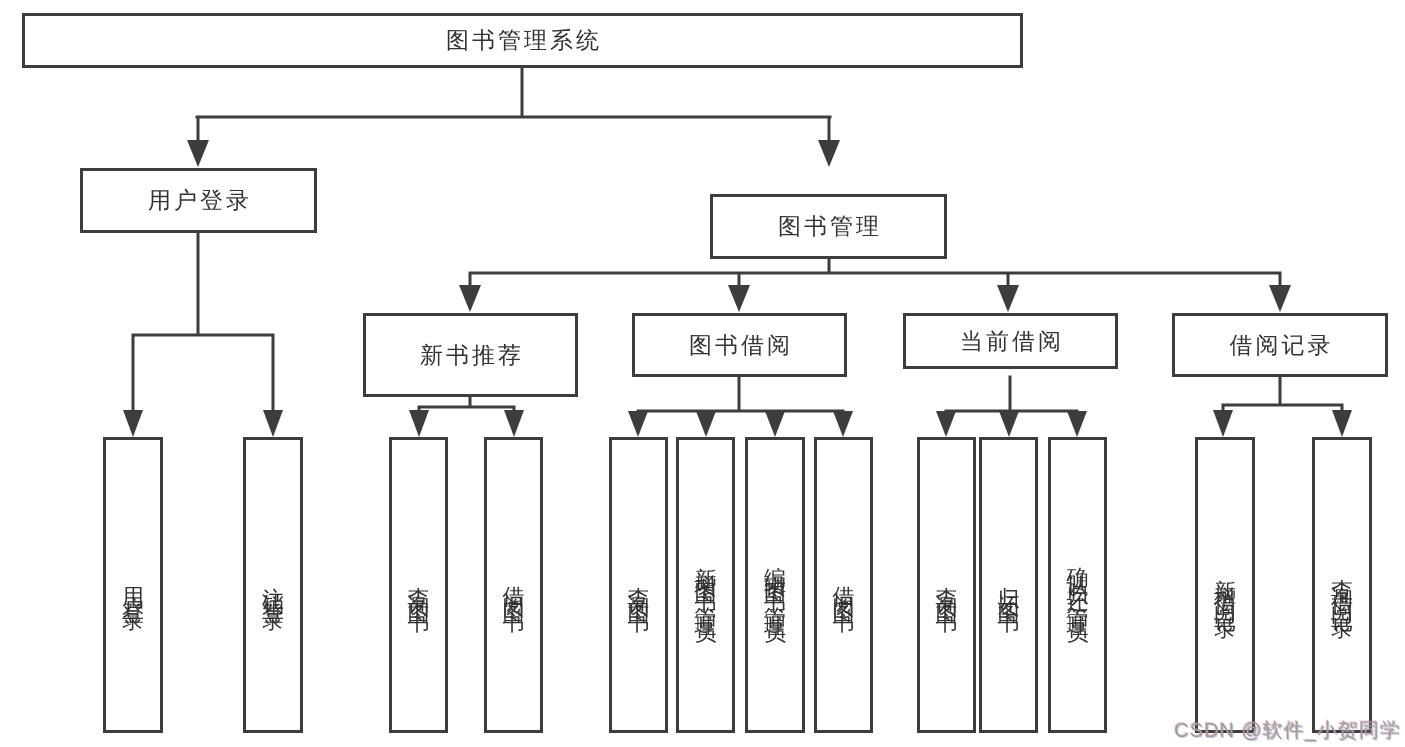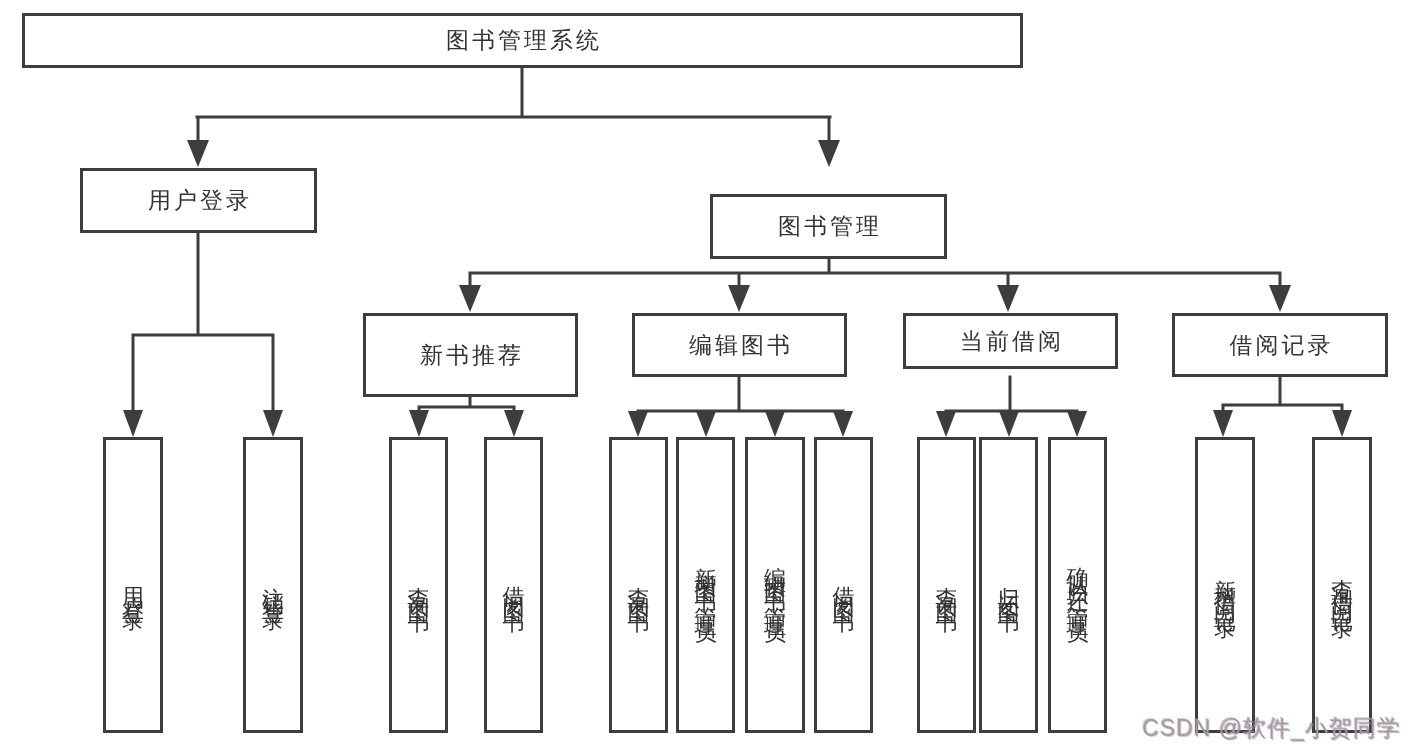--- a/index.html
+++ b/index.html
@@ -51,21 +51,21 @@
     writing-mode: vertical-rl;
     font-size: 22px;
     letter-spacing: 8px;
     line-height: 1;
     text-align: center;
   }
   #watermark {
     position: absolute;
     right: 4px;
     bottom: 3px;
-    font-size: 23px;
+    font-size: 20px;
     letter-spacing: 1px;
     color: var(--watermark);
     text-shadow: -1px -1px 0 rgba(214, 116, 116, 0.45), 1px 1px 0 rgba(116, 134, 214, 0.4);
     white-space: nowrap;
   }
 </style>
 </head>
 <body>
 
 <div id="canvas">
@@ -119,21 +119,21 @@
       <polygon points="1332,410 1352,410 1342,437"></polygon>
     </g>
   </svg>
 
   <div class="node h-node" style="left:22px; top:13px; width:1001px; height:55px;">图书管理系统</div>
 
   <div class="node h-node" style="left:80px; top:168px; width:237px; height:65px;">用户登录</div>
   <div class="node h-node" style="left:710px; top:168px; width:237px; height:65px;margin-top:26px;">图书管理</div>
 
   <div class="node h-node" style="left:363px; top:313px; width:215px; height:84px;">新书推荐</div>
-  <div class="node h-node" style="left:632px; top:313px; width:215px; height:64px;">编辑图书</div>
+  <div class="node h-node" style="left:632px; top:313px; width:215px; height:64px;">图书借阅</div>
   <div class="node h-node" style="left:903px; top:313px; width:215px; height:56px;">当前借阅</div>
   <div class="node h-node" style="left:1172px; top:313px; width:216px; height:64px;">借阅记录</div>
 
   <div class="node leaf" style="left:103px; top:437px; width:60px; height:296px;">用户登录</div>
   <div class="node leaf" style="left:243px; top:437px; width:60px; height:296px;">注销登录</div>
 
   <div class="node leaf" style="left:389px; top:437px; width:59px; height:296px;">查询图书</div>
   <div class="node leaf" style="left:484px; top:437px; width:59px; height:296px;">借阅图书</div>
 
   <div class="node leaf" style="left:609px; top:437px; width:59px; height:296px;">查询图书</div>

